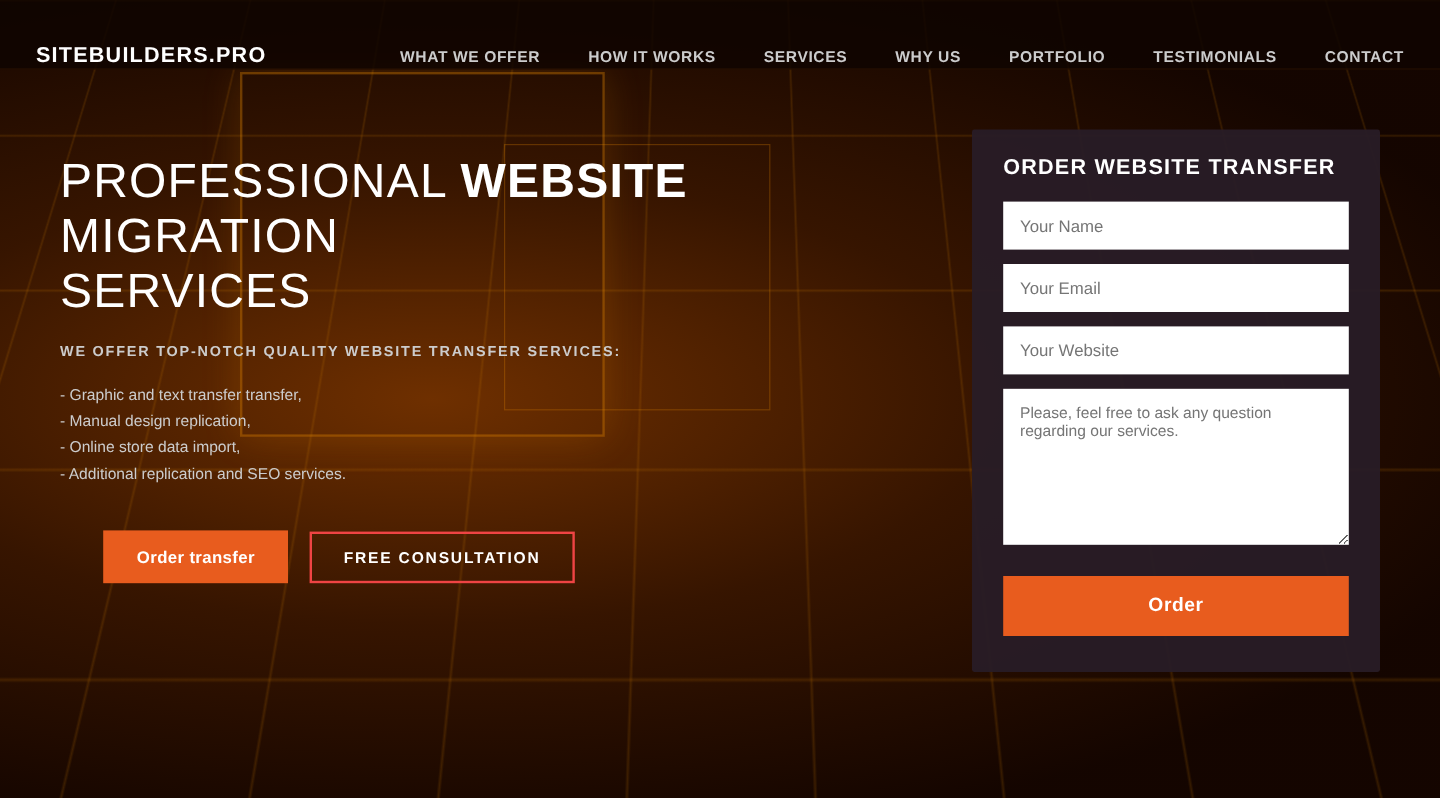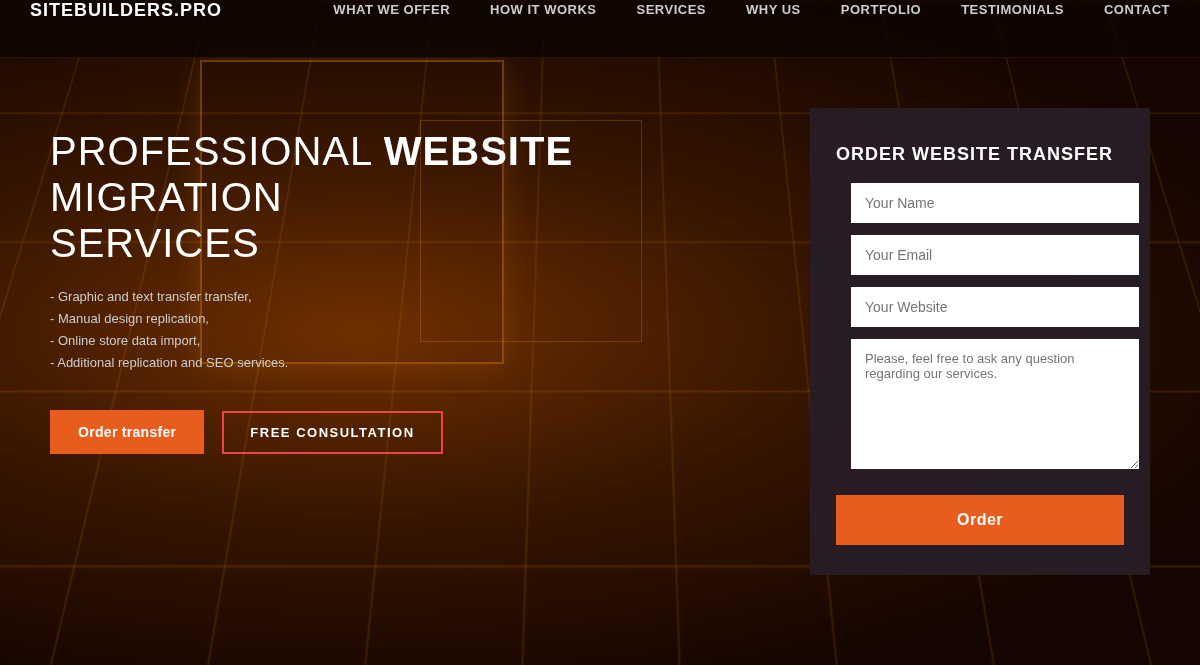--- a/index.html
+++ b/index.html
@@ -50,21 +50,21 @@
       top: 120px; left: 420px;
       width: 220px; height: 220px;
       border: 1px solid rgba(220,130,0,0.3);
     }
 
     
     nav {
       position: relative;
       z-index: 10;
       display: flex;
-      align-items: flex-start;
+      align-items: flex-end;
       justify-content: space-between;
       padding: 0 30px;
       height: 58px;
       background: rgba(15, 5, 0, 0.85);
       border-bottom: 1px solid rgba(100,50,0,0.3);
     }
     .nav-logo {
       color: #ffffff;
       font-size: 18px;
       font-weight: 700;
@@ -135,38 +135,39 @@
     .btn-order {
       background: #e85c1e;
       color: #fff;
       border: none;
       padding: 14px 28px;
       font-size: 14px;
       font-weight: 600;
       cursor: pointer;
       text-transform: none;
       letter-spacing: 0.3px;
+      margin-left: 36px;
     }
     .btn-consult {
       background: transparent;
       color: #ffffff;
       border: 2px solid #ef4444;
       padding: 12px 26px;
       font-size: 13px;
       font-weight: 700;
       cursor: pointer;
       letter-spacing: 1.5px;
       text-transform: uppercase;
     }
 
     
     .order-form-wrap {
       width: 340px;
       background: rgba(40, 28, 38, 0.95);
-      padding: 36px 26px 30px 26px;
+      padding: 21px 26px 30px 26px;
       border-radius: 2px;
       flex-shrink: 0;
     }
     .form-title {
       color: #ffffff;
       font-size: 18px;
       font-weight: 700;
       letter-spacing: 1px;
       text-transform: uppercase;
       margin-bottom: 18px;
@@ -175,21 +176,20 @@
     .order-form textarea {
       width: 100%;
       padding: 12px 14px;
       margin-bottom: 12px;
       background: #ffffff;
       border: none;
       font-size: 14px;
       color: #ec4899;
       outline: none;
       border-radius: 0;
-      margin-left: 15px;
     }
     .order-form textarea {
       height: 130px;
       resize: vertical;
       vertical-align: top;
       font-family: Arial, sans-serif;
       font-size: 13px;
     }
     .btn-submit {
       width: 100%;
@@ -224,20 +224,21 @@
     <li><a href="#">CONTACT</a></li>
   </ul>
 </nav>
 
 <div class="main-content">
 
   <div class="hero-text">
     <h1 class="hero-headline">
       <span>PROFESSIONAL </span><strong>WEBSITE</strong><span> MIGRATION<br>SERVICES</span>
     </h1>
+    <p class="hero-subtext">WE OFFER TOP-NOTCH QUALITY WEBSITE TRANSFER SERVICES:</p>
     <ul class="hero-list">
       <li>- Graphic and text transfer transfer,</li>
       <li>- Manual design replication,</li>
       <li>- Online store data import,</li>
       <li>- Additional replication and SEO services.</li>
     </ul>
     <div class="hero-buttons">
       <button class="btn-order">Order transfer</button>
       <button class="btn-consult">FREE CONSULTATION</button>
     </div>

